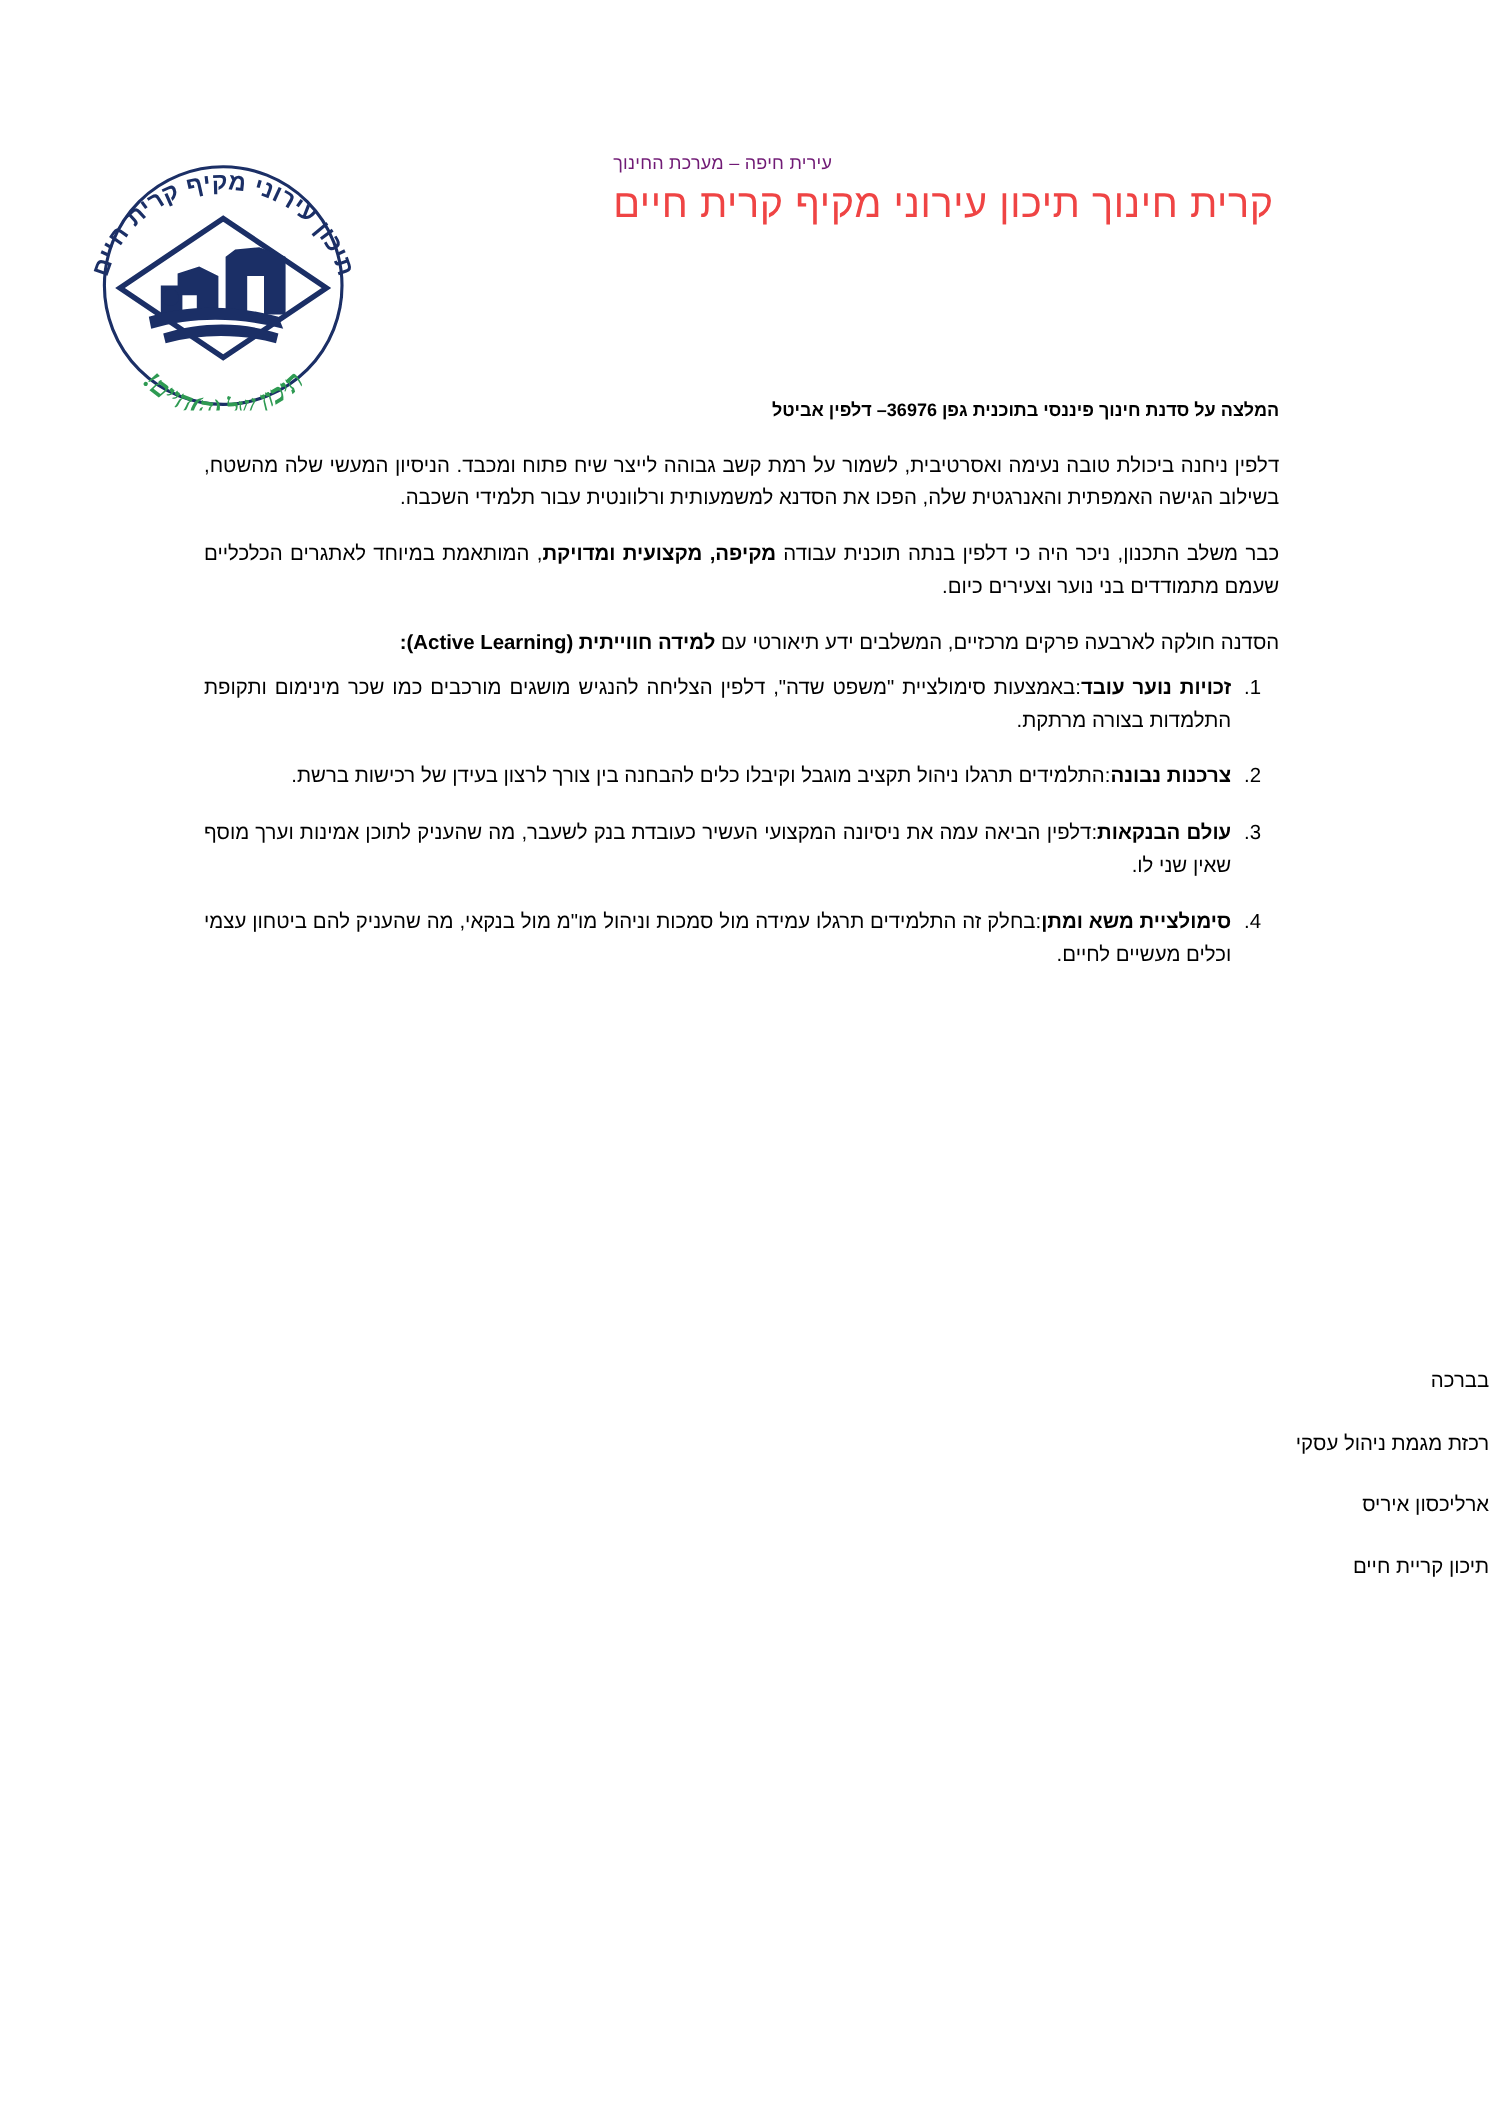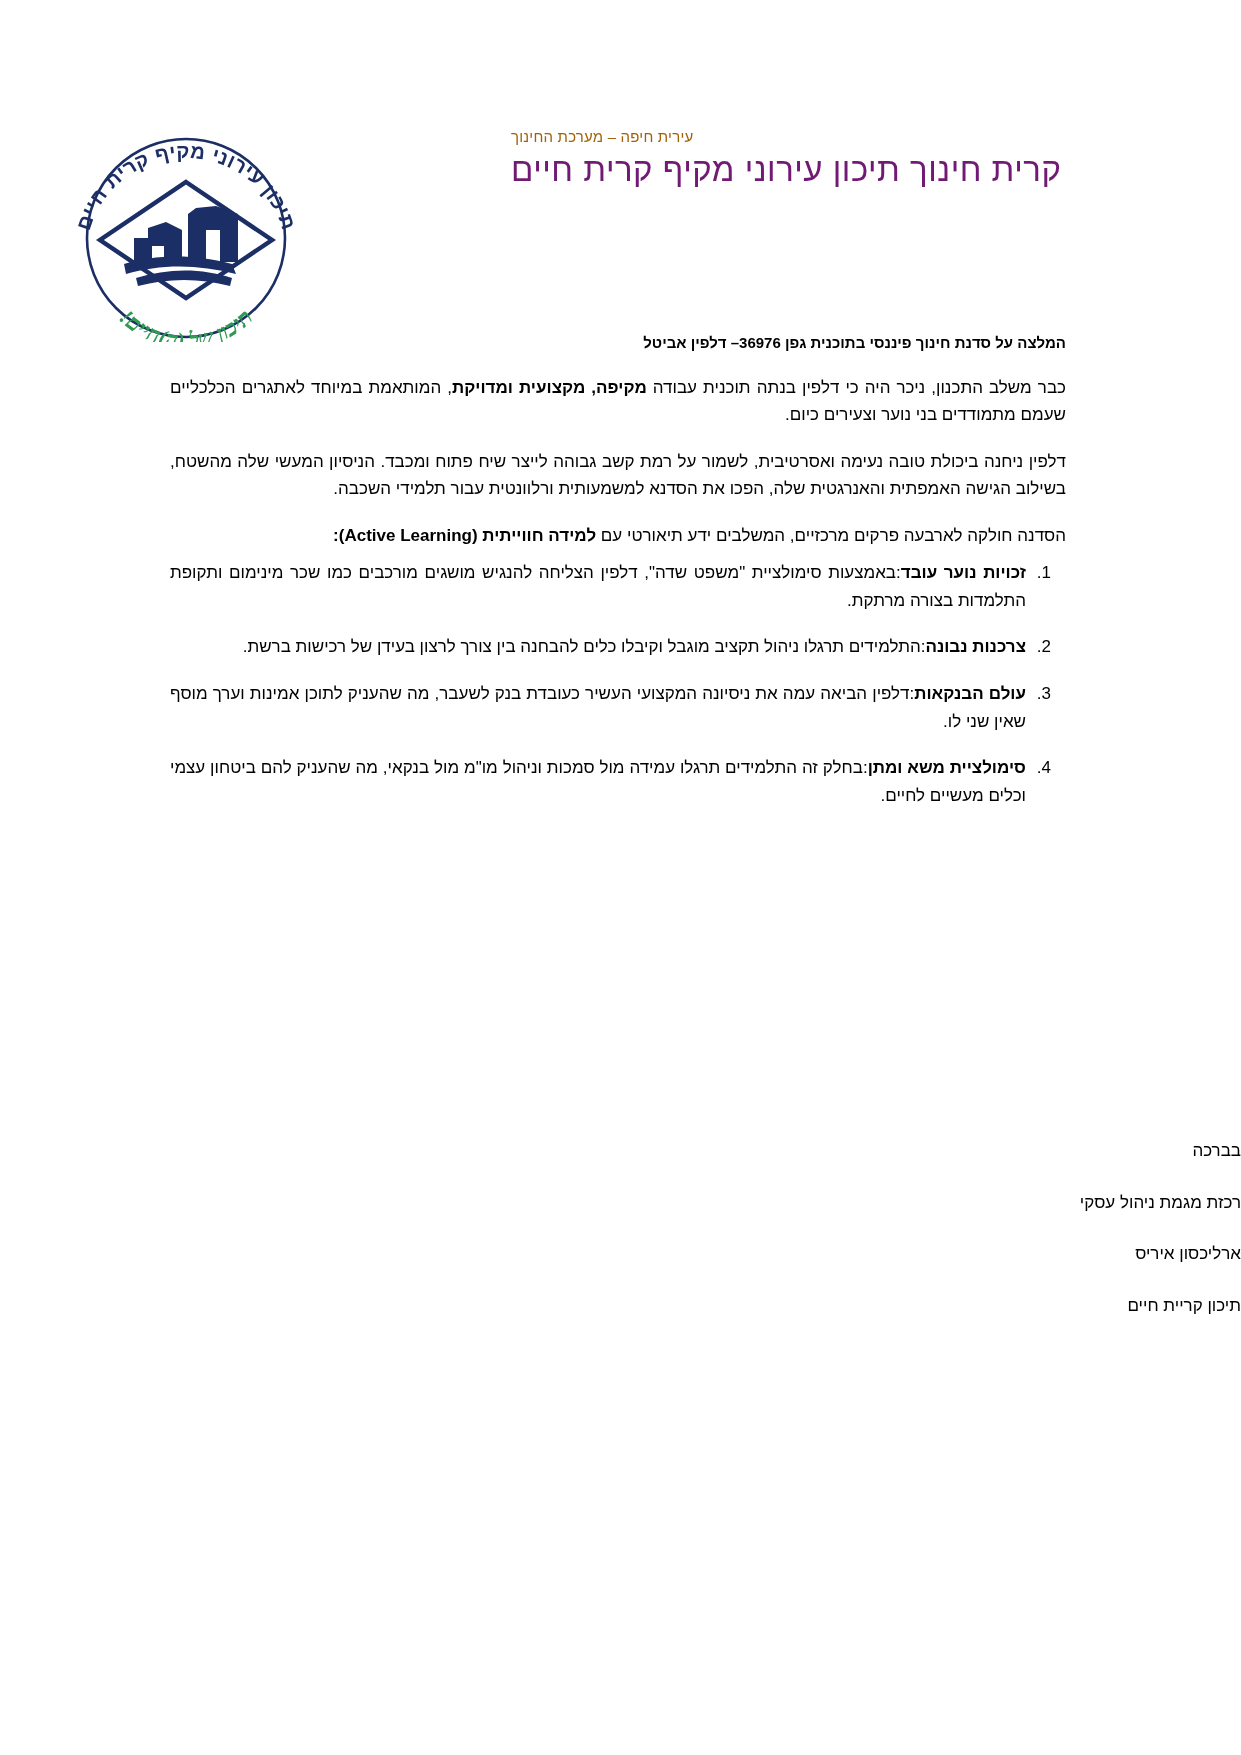--- a/index.html
+++ b/index.html
@@ -35,31 +35,31 @@
     position: absolute;
     top: 0;
     right: 0;
     width: 640px;
     text-align: left;
     direction: rtl;
   }
 
   .org-subtitle {
     font-size: 15px;
-    color: #a16207;
+    color: #701a75;
     letter-spacing: 0.2px;
     margin: 0 0 6px 0;
     text-align: left;
     direction: rtl;
     white-space: nowrap;
   }
 
   .org-title {
     font-size: 33px;
-    color: #701a75;
+    color: #ef4444;
     font-weight: 400;
     margin: 0;
     text-align: left;
     direction: rtl;
     white-space: nowrap;
     letter-spacing: 0.5px;
   }
 
   
   .logo-wrap {
@@ -181,23 +181,23 @@
       <div class="org-subtitle">עירית חיפה – מערכת החינוך</div>
       <div class="org-title">קרית חינוך תיכון עירוני מקיף קרית חיים</div>
     </div>
   </div>
 
   <div class="content">
 
     <div class="doc-heading">המלצה על סדנת חינוך פיננסי בתוכנית גפן 36976– דלפין אביטל</div>
 
 
+    <p class="para">דלפין ניחנה ביכולת טובה נעימה ואסרטיבית, לשמור על רמת קשב גבוהה לייצר שיח פתוח ומכבד. הניסיון המעשי שלה מהשטח, בשילוב הגישה האמפתית והאנרגטית שלה, הפכו את הסדנא למשמעותית ורלוונטית עבור תלמידי השכבה.</p>
+
     <p class="para"><span>כבר משלב התכנון, ניכר היה כי דלפין בנתה תוכנית עבודה </span><span class="b">מקיפה, מקצועית ומדויקת</span><span>, המותאמת במיוחד לאתגרים הכלכליים שעמם מתמודדים בני נוער וצעירים כיום.</span></p>
-
-    <p class="para">דלפין ניחנה ביכולת טובה נעימה ואסרטיבית, לשמור על רמת קשב גבוהה לייצר שיח פתוח ומכבד. הניסיון המעשי שלה מהשטח, בשילוב הגישה האמפתית והאנרגטית שלה, הפכו את הסדנא למשמעותית ורלוונטית עבור תלמידי השכבה.</p>
 
     <p class="para last-in-group"><span>הסדנה חולקה לארבעה פרקים מרכזיים, המשלבים ידע תיאורטי עם </span><span class="b">למידה חווייתית (Active Learning):</span></p>
 
     <ol class="chapters">
       <li>
         <span class="b">זכויות נוער עובד</span><span>:באמצעות סימולציית "משפט שדה", דלפין הצליחה להנגיש מושגים מורכבים כמו שכר מינימום ותקופת התלמדות בצורה מרתקת.</span>
       </li>
       <li>
         <span class="b">צרכנות נבונה</span><span>:התלמידים תרגלו ניהול תקציב מוגבל וקיבלו כלים להבחנה בין צורך לרצון בעידן של רכישות ברשת.</span>
       </li>

